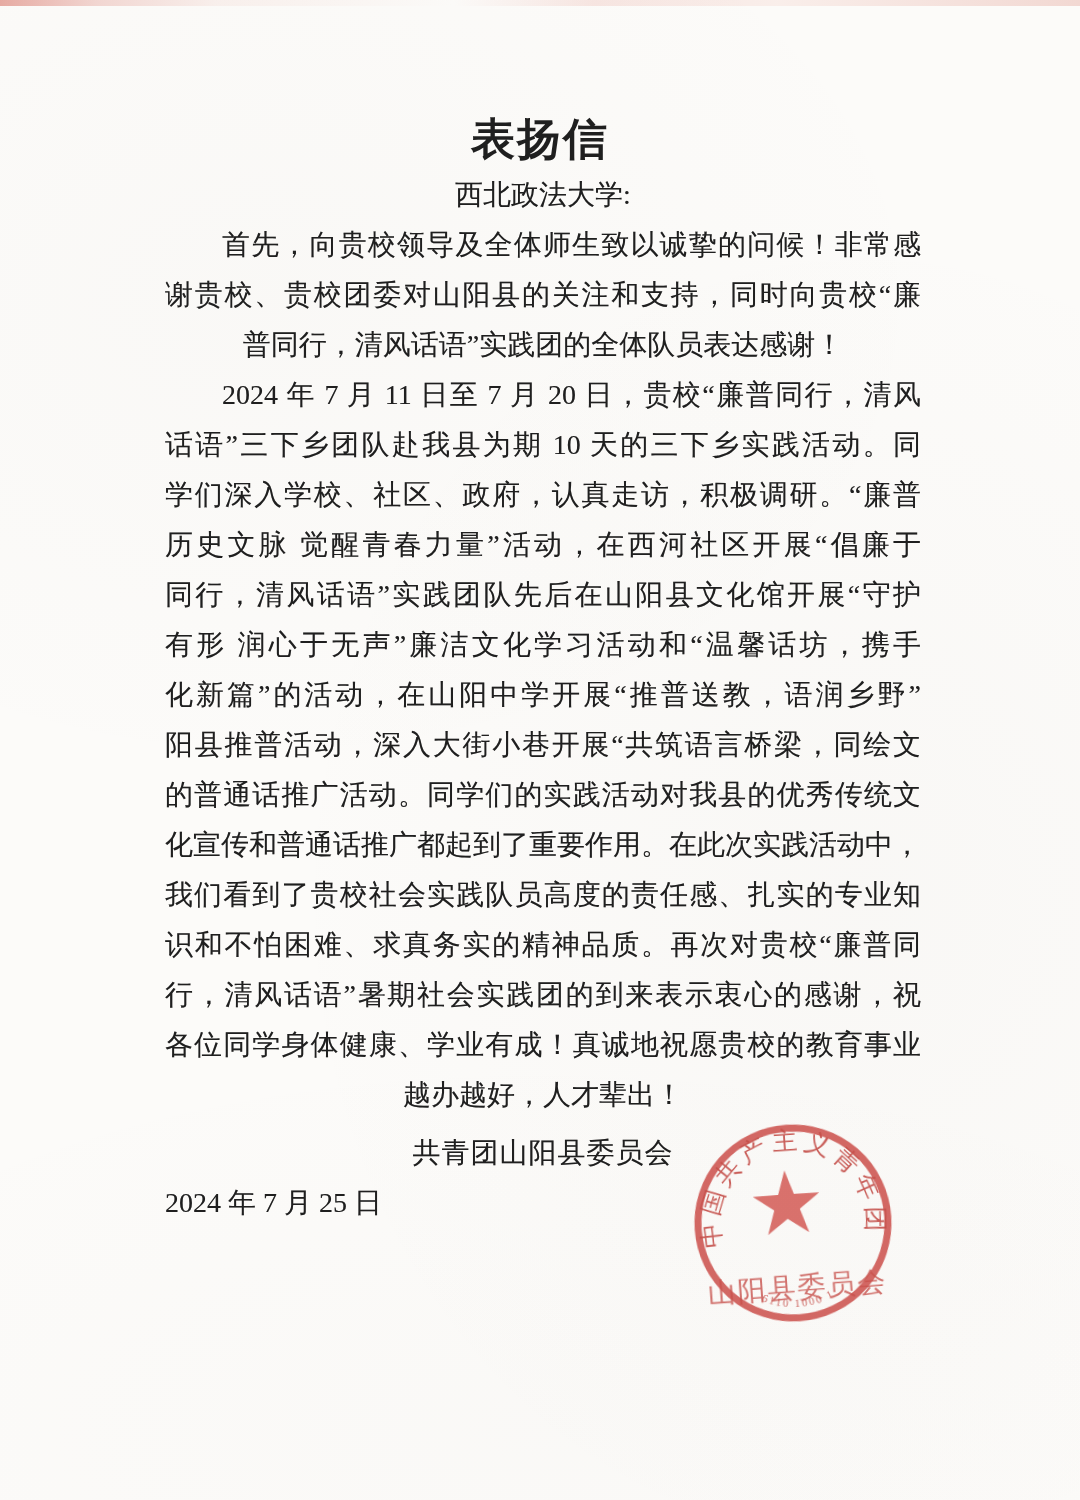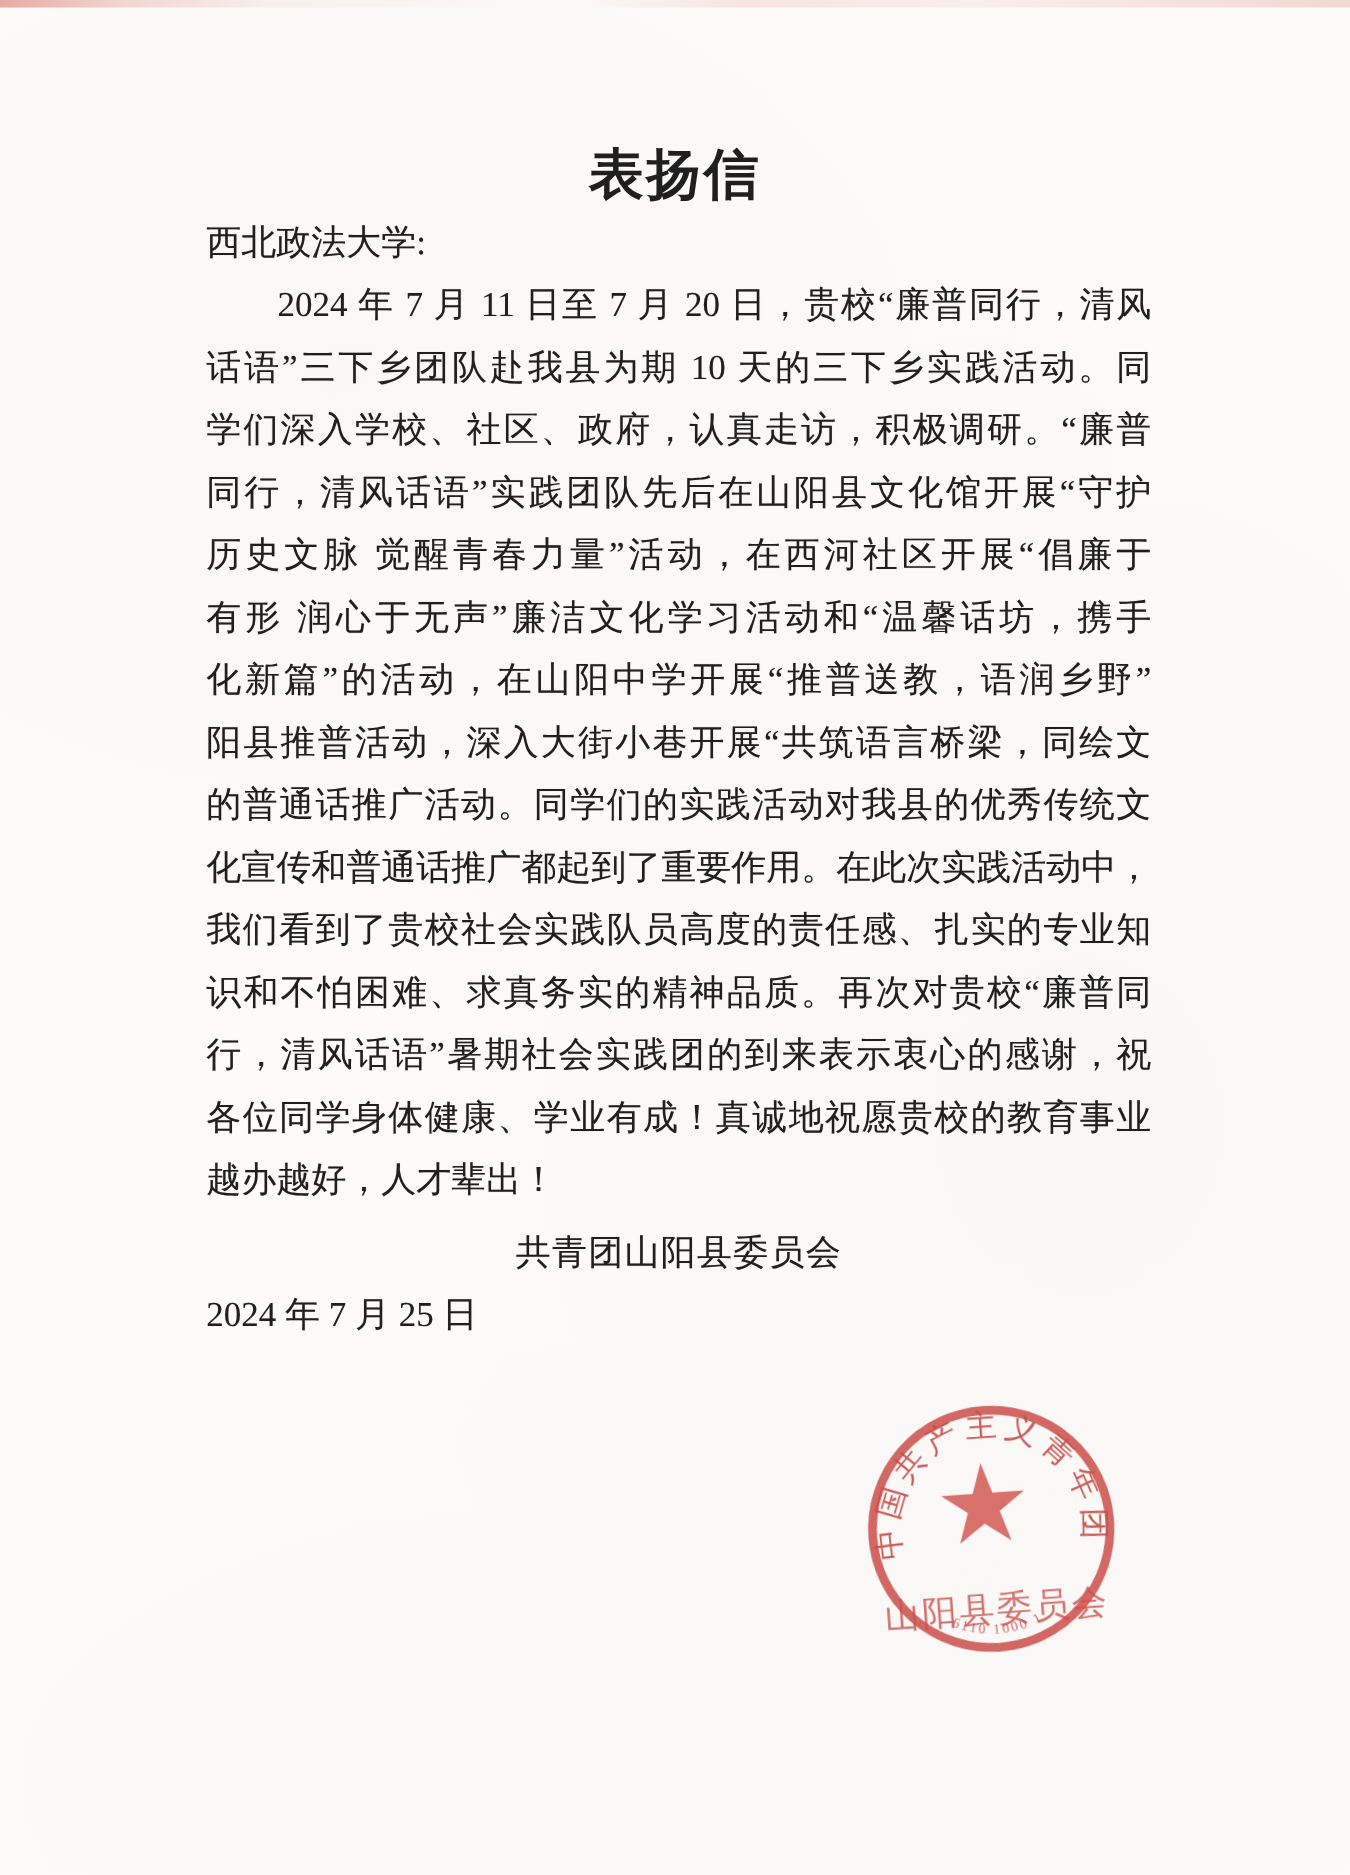--- a/index.html
+++ b/index.html
@@ -48,20 +48,21 @@
     left: 165px;
     top: 170px;
     width: 756px;
     font-size: 28px;
   }
   .line {
     height: 50px;
     line-height: 50px;
     overflow: hidden;
     text-shadow: 0 0 0.6px rgba(30,30,30,0.35);
+    text-align: center;
   }
   .line.indent { text-indent: 57px; }
   .line.stretch {
     text-align: justify;
     text-align-last: justify;
   }
   .sign-line {
     margin-top: 8px;
     height: 50px;
     line-height: 50px;
@@ -115,25 +116,30 @@
 <div class="page">
 
   <div class="top-artifact"></div>
 
   <div class="title">表扬信</div>
 
   <div class="letter-body">
     <div class="line">西北政法大学:</div>
     <div id="paragraphs">
         <div>
+          <div class="line indent stretch">首先，向贵校领导及全体师生致以诚挚的问候！非常感</div>
+          <div class="line stretch">谢贵校、贵校团委对山阳县的关注和支持，同时向贵校“廉</div>
+          <div class="line">普同行，清风话语”实践团的全体队员表达感谢！</div>
+        </div>
+        <div>
           <div class="line indent stretch">2024 年 7 月 11 日至 7 月 20 日，贵校“廉普同行，清风</div>
           <div class="line stretch">话语”三下乡团队赴我县为期 10 天的三下乡实践活动。同</div>
           <div class="line stretch">学们深入学校、社区、政府，认真走访，积极调研。“廉普</div>
+          <div class="line stretch">历史文脉 觉醒青春力量”活动，在西河社区开展“倡廉于</div>
           <div class="line stretch">同行，清风话语”实践团队先后在山阳县文化馆开展“守护</div>
-          <div class="line stretch">历史文脉 觉醒青春力量”活动，在西河社区开展“倡廉于</div>
           <div class="line stretch">有形 润心于无声”廉洁文化学习活动和“温馨话坊，携手</div>
           <div class="line stretch">化新篇”的活动，在山阳中学开展“推普送教，语润乡野”</div>
           <div class="line stretch">阳县推普活动，深入大街小巷开展“共筑语言桥梁，同绘文</div>
           <div class="line stretch">的普通话推广活动。同学们的实践活动对我县的优秀传统文</div>
           <div class="line stretch">化宣传和普通话推广都起到了重要作用。在此次实践活动中，</div>
           <div class="line stretch">我们看到了贵校社会实践队员高度的责任感、扎实的专业知</div>
           <div class="line stretch">识和不怕困难、求真务实的精神品质。再次对贵校“廉普同</div>
           <div class="line stretch">行，清风话语”暑期社会实践团的到来表示衷心的感谢，祝</div>
           <div class="line stretch">各位同学身体健康、学业有成！真诚地祝愿贵校的教育事业</div>
           <div class="line">越办越好，人才辈出！</div>

